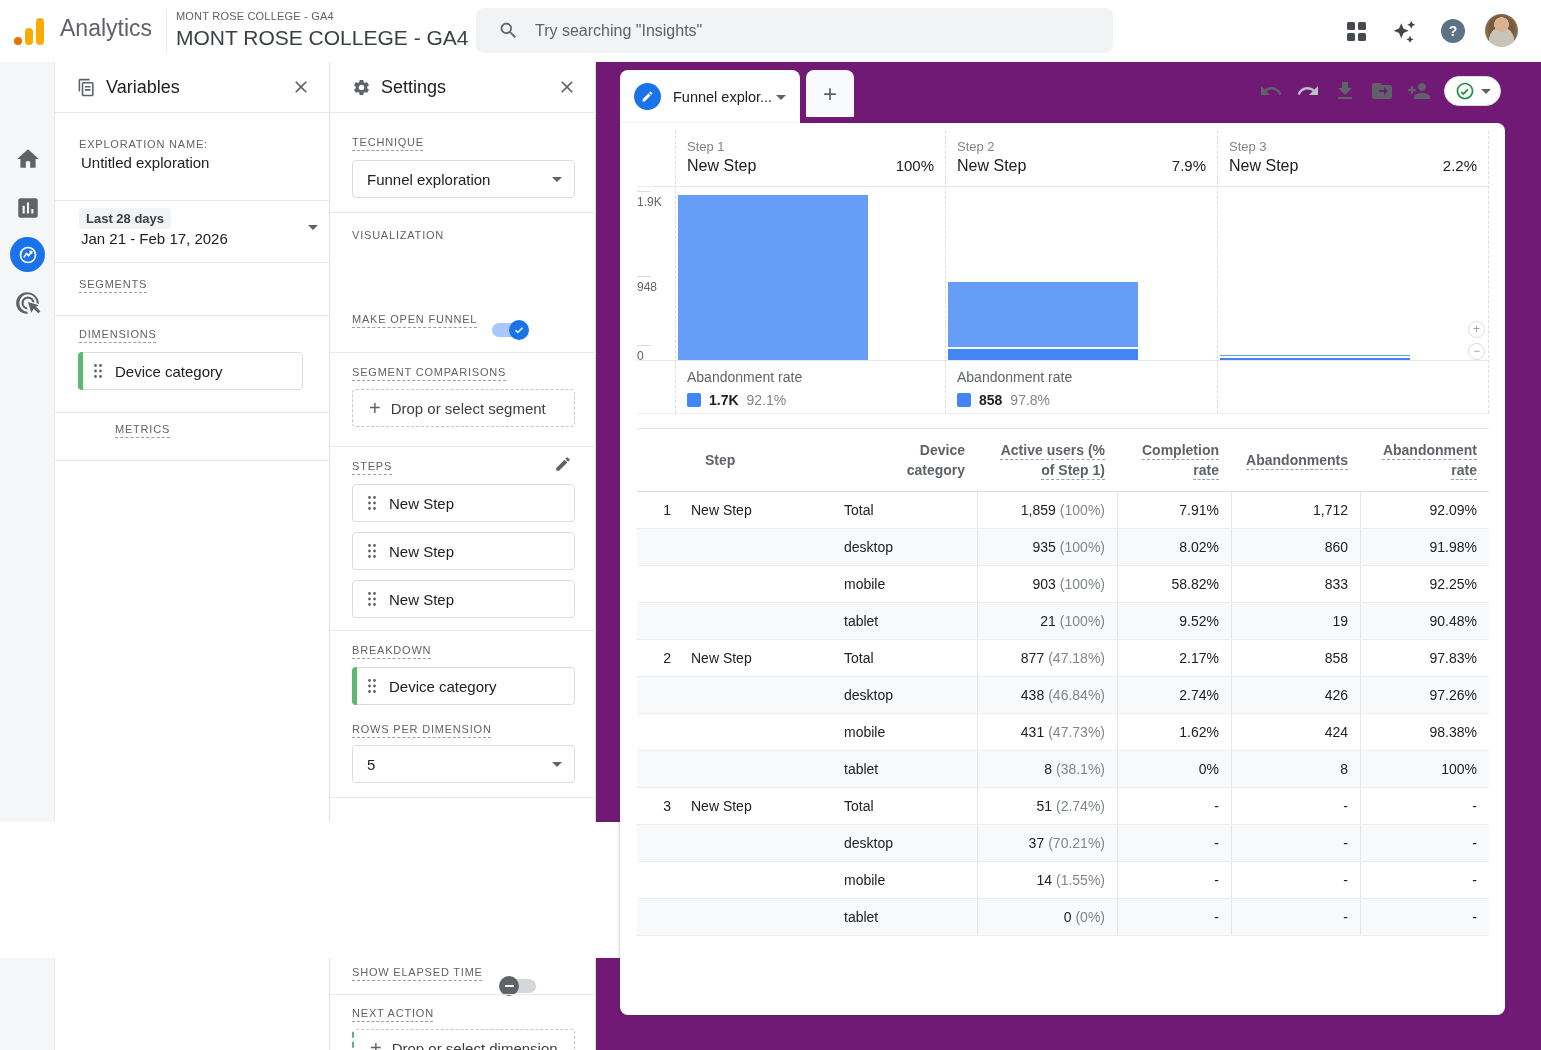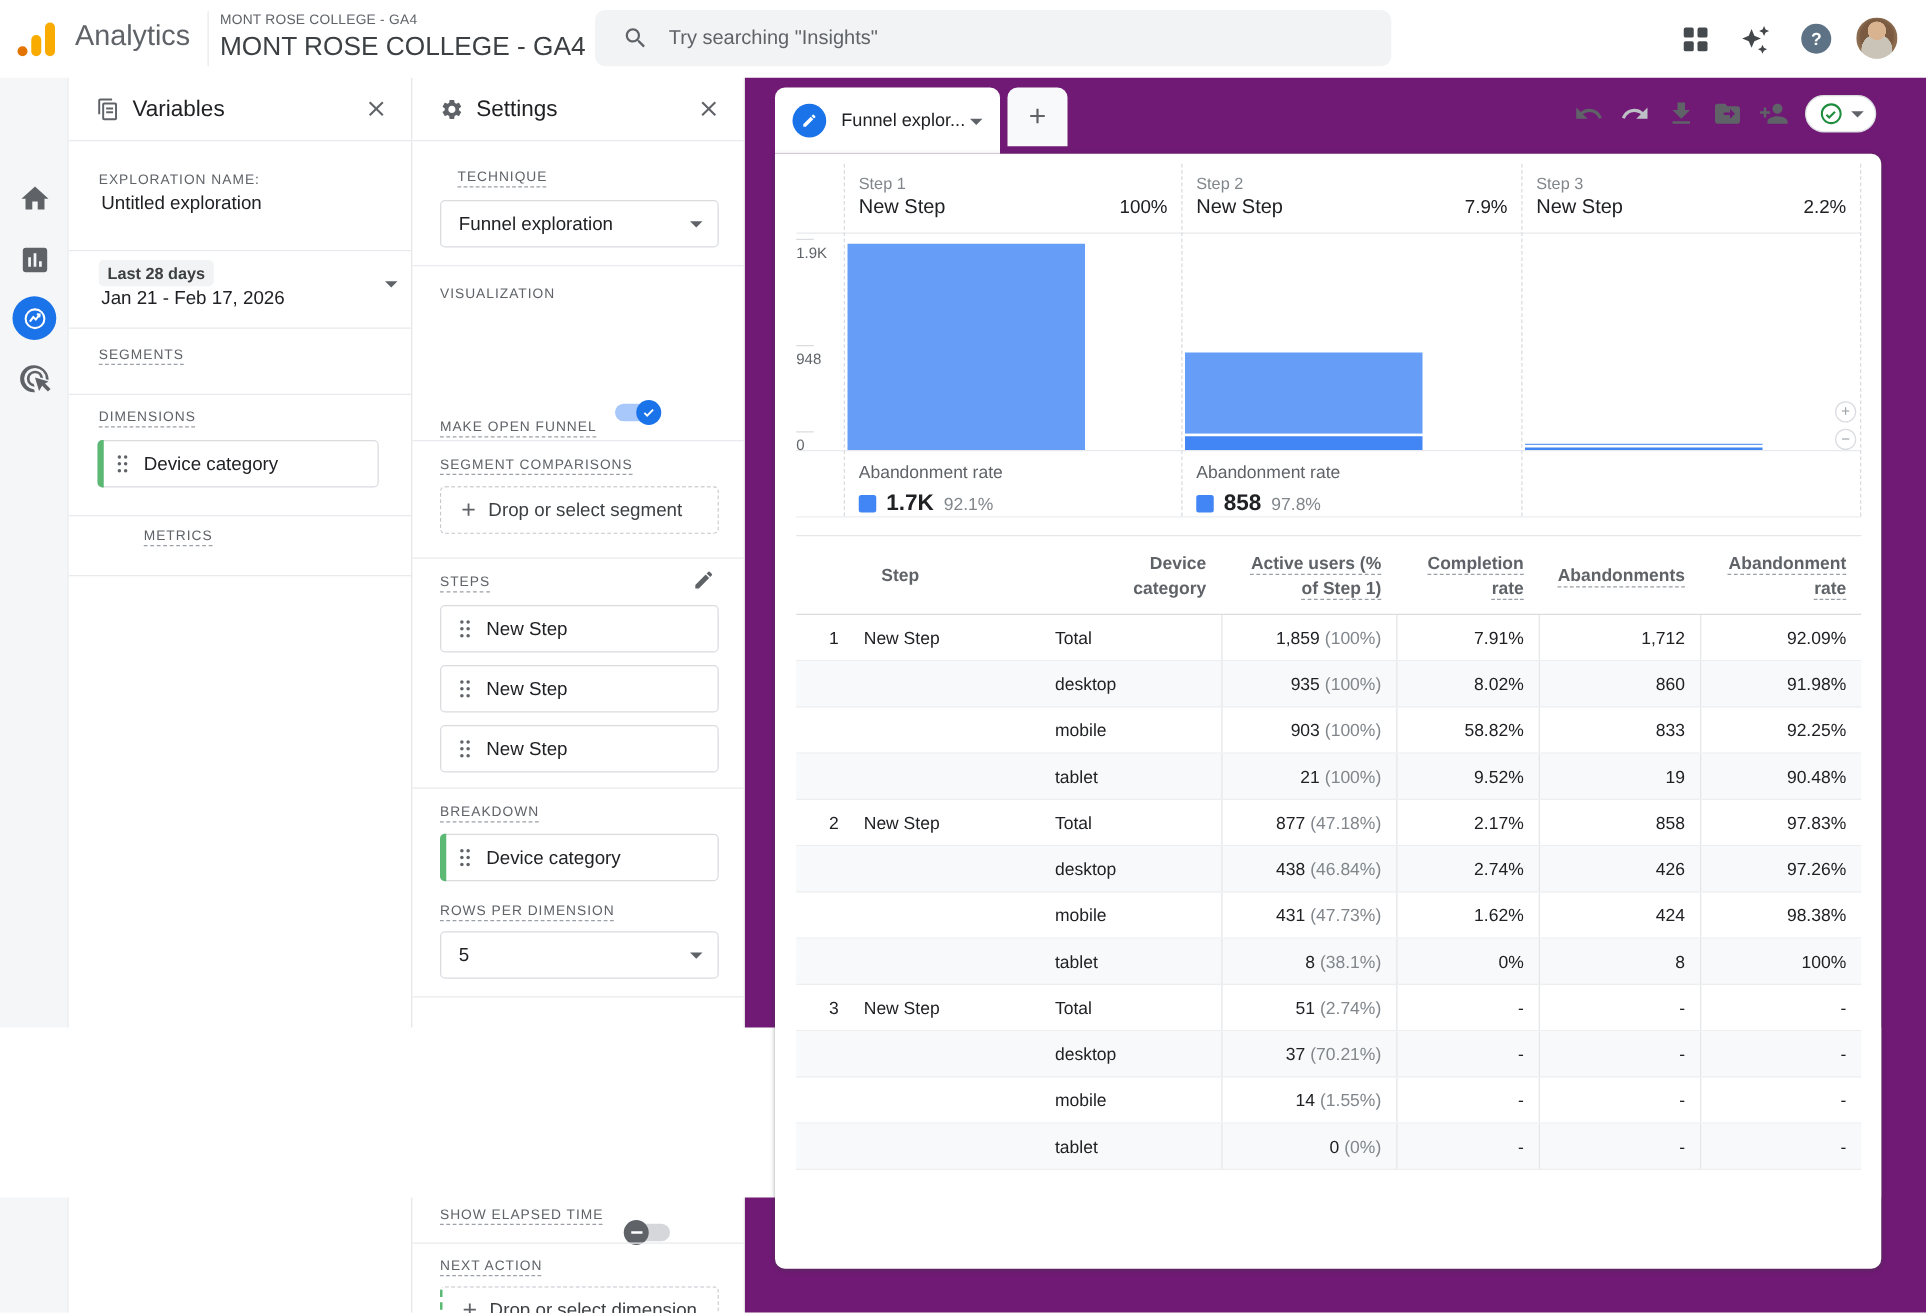--- a/index.html
+++ b/index.html
@@ -95,21 +95,21 @@
   .fstep-name { font-size:16px; color:#202124; }
   .fstep-pct { margin-left:auto; font-size:15px; color:#202124; }
   .fbar { position:absolute; left:2px; width:190px; bottom:53px; display:flex; flex-direction:column; }
   .fbar .lt { flex:1; background:#669df6; }
   .fbar .gap { height:2px; background:#fff; }
   .fbar .dk { background:#4285f4; }
   .fab { position:absolute; top:238px; left:11px; }
   .fab-label { font-size:14px; color:#5f6368; }
   .fab-row { display:flex; align-items:center; margin-top:7px; gap:8px; }
   .fab-swatch { width:14px; height:14px; border-radius:2px; background:#4285f4; }
-  .fab-val { font-size:18px; color:#202124; font-weight:bold; }
+  .fab-val { font-size:14px; color:#202124; font-weight:bold; }
   .fab-rate { font-size:14px; color:#80868b; }
   .ytick { position:absolute; left:0; width:14px; height:1px; background:#dadce0; }
   .ylab { position:absolute; left:0; font-size:12px; color:#5f6368; }
   .zoombtn { position:absolute; left:831px; width:17px; height:17px; border:1px solid #dadce0; border-radius:50%; background:#fff; color:#9aa0a6; font-size:12px; line-height:15px; text-align:center; cursor:pointer; }
 
   
   #ftable { position:absolute; left:17px; top:305px; width:852px; }
   .trow, #thead { display:grid; grid-template-columns:175px 165px 140px 114px 129px 129px; align-items:center; }
   #thead { height:64px; border-top:1px solid #e4e6e8; border-bottom:1px solid #dadce0; font-size:14px; color:#5f6368;font-weight:bold; }
   #thead .hc { padding-right:12px; text-align:right; line-height:20px; }
@@ -231,30 +231,30 @@
   <div class="panel-head">
     <svg class="gicon" width="19" height="19" viewBox="0 0 24 24">
         <path d="M19.14 12.94c.04-.3.06-.61.06-.94 0-.32-.02-.64-.07-.94l2.03-1.58a.49.49 0 0 0 .12-.61l-1.92-3.32a.488.488 0 0 0-.59-.22l-2.39.96c-.5-.38-1.03-.7-1.62-.94l-.36-2.54a.484.484 0 0 0-.48-.41h-3.84c-.24 0-.43.17-.47.41l-.36 2.54c-.59.24-1.13.57-1.62.94l-2.39-.96c-.22-.08-.47 0-.59.22L2.74 8.87c-.12.21-.08.47.12.61l2.03 1.58c-.05.3-.09.63-.09.94s.02.64.07.94l-2.03 1.58a.49.49 0 0 0-.12.61l1.92 3.32c.12.22.37.29.59.22l2.39-.96c.5.38 1.03.7 1.62.94l.36 2.54c.05.24.24.41.48.41h3.84c.24 0 .44-.17.47-.41l.36-2.54c.59-.24 1.13-.56 1.62-.94l2.39.96c.22.08.47 0 .59-.22l1.92-3.32c.12-.22.07-.47-.12-.61l-2.01-1.58zM12 15.6c-1.98 0-3.6-1.62-3.6-3.6s1.62-3.6 3.6-3.6 3.6 1.62 3.6 3.6-1.62 3.6-3.6 3.6z"></path>
       </svg>
     <span class="panel-title">Settings</span>
     <svg class="panel-close gicon" viewBox="0 0 24 24">
         <path d="M19 6.41 17.59 5 12 10.59 6.41 5 5 6.41 10.59 12 5 17.59 6.41 19 12 13.41 17.59 19 19 17.59 13.41 12z"></path>
       </svg>
   </div>
 
-  <div class="abs seclabel ul" style="left:36px; top:74px;">TECHNIQUE</div>
+  <div class="abs seclabel ul" style="left:22px; top:74px;">TECHNIQUE</div>
   <div class="selectbox" style="left:22px; top:98px; width:223px;">
     <span>Funnel exploration</span>
     <span class="caret"></span>
   </div>
   <div class="divider" style="top:150px"></div>
 
   <div class="abs seclabel" style="left:22px; top:167px;">VISUALIZATION</div>
 
-  <div class="abs seclabel ul" style="left:22px; top:274px;">MAKE OPEN FUNNEL</div>
+  <div class="abs seclabel ul" style="left:22px; top:251px;">MAKE OPEN FUNNEL</div>
   <div class="abs toggle on" style="left:162px; top:261px;">
     <span class="knob">
         <svg width="12" height="12" viewBox="0 0 24 24" fill="none" stroke="#fff" stroke-width="3">
           <path d="M5 12.5 l4.5 4.5 L19 7.5"></path>
         </svg>
       </span>
   </div>
   <div class="divider" style="top:290px"></div>
 
   <div class="abs seclabel ul" style="left:22px; top:304px;">SEGMENT COMPARISONS</div>

